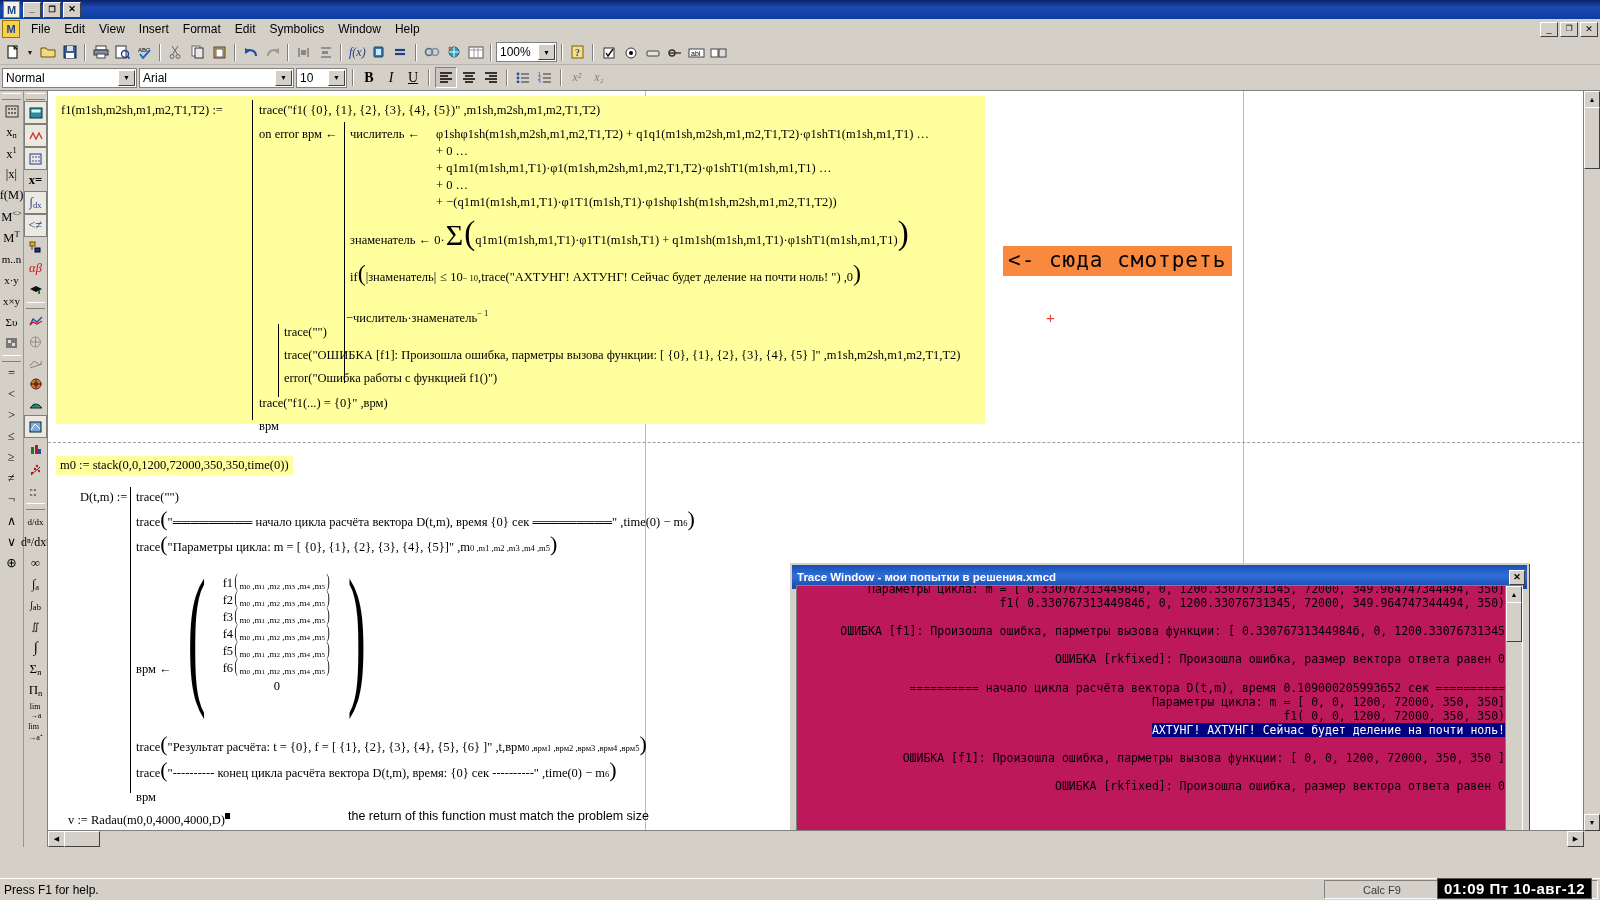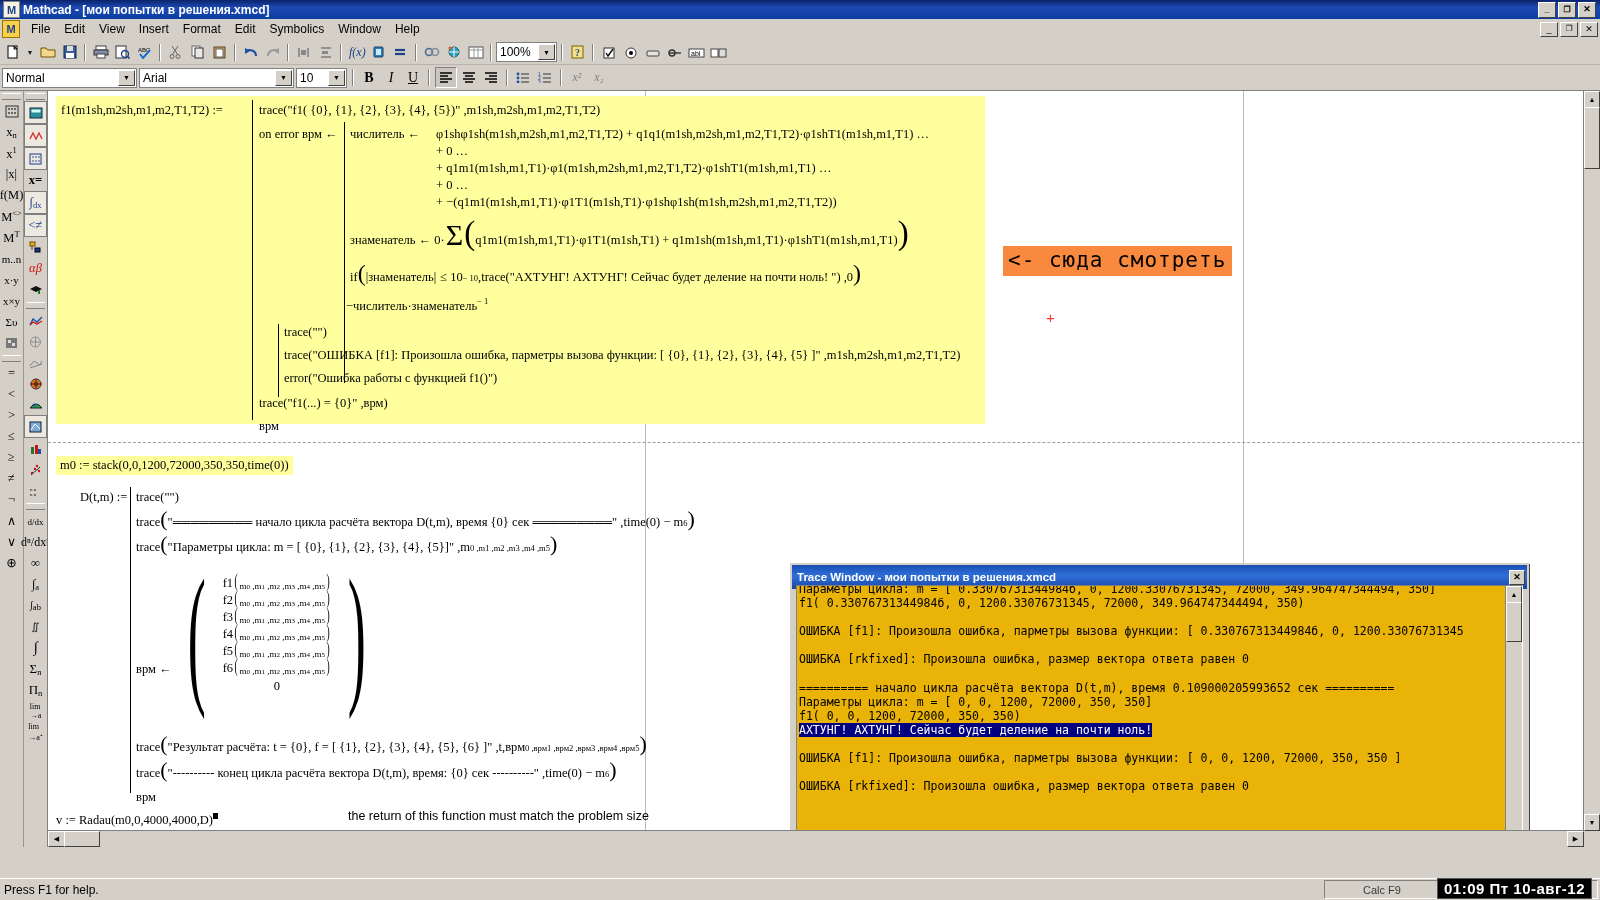--- a/index.html
+++ b/index.html
@@ -91,22 +91,22 @@
 
   
   .tracewin{position:absolute;left:742px;top:472px;width:735px;height:330px;
     background:#d4d0c8;border:2px solid #d4d0c8;box-shadow:1px 1px 0 #404040;}
   .tw-title{height:24px;background:linear-gradient(to bottom,#1a4fb5,#2f6fd8 45%,#1745a5);
     color:#fff;font-size:11.5px;font-weight:bold;display:flex;align-items:center;padding:0 2px;}
   .tw-title .t{flex:1;padding-left:3px;white-space:nowrap;overflow:hidden;}
   .tw-x{width:14px;height:13px;background:#d4d0c8;border:1px solid;
     border-color:#fff #404040 #404040 #fff;display:flex;align-items:center;justify-content:center;
     font-size:9px;color:#000;}
-  .tw-body{position:absolute;left:4px;top:20px;right:4px;bottom:4px;background:#eab308;
-    border:1px solid;border-color:#808080 #fff #fff #808080;overflow:hidden;}
+  .tw-body{position:absolute;left:4px;top:20px;right:4px;bottom:4px;background:#be185d;
+    border:1px solid;border-color:#808080 #fff #fff #808080;overflow:hidden;text-align:right;}
   .tw-text{position:absolute;left:2px;top:-4px;right:17px;bottom:17px;
     font-family:"DejaVu Sans Mono","Liberation Mono",monospace;font-size:11.5px;line-height:14.1px;
     color:#000;white-space:pre;overflow:hidden;}
   .tw-text .hl{background:#000080;color:#fff;}
   .tw-vsb{position:absolute;right:0;top:0;bottom:16px;width:16px;background:#d4d0c8;
     border-left:1px solid #808080;}
   .sbbtn{background:#d4d0c8;border:1px solid;border-color:#fff #404040 #404040 #fff;
     display:flex;align-items:center;justify-content:center;font-size:7px;}
   .sbthumb{position:absolute;background:#d4d0c8;border:1px solid;
     border-color:#fff #404040 #404040 #fff;}
@@ -126,21 +126,20 @@
     font-family:"Liberation Sans",sans-serif;font-size:15px;font-weight:bold;
     padding:1px 6px;border:1px solid #555;letter-spacing:0.5px;}
 </style>
 </head>
 <body>
 
 <div class="app">
 
   <div class="titlebar">
     <div class="tb-logo">M</div>
-    <div class="tb-title">Mathcad - [мои попытки в решения.xmcd]</div>
     <div class="winbtns">
       <div class="wb">_</div>
       <div class="wb sq">❐</div>
       <div class="wb">✕</div>
     </div>
   </div>
 
   <div class="menubar">
     <div class="mb-logo">M</div>
     <div class="menu-item">File</div>
@@ -691,21 +690,21 @@
           <div style="position:absolute;left:294px;top:171px;display:flex;align-items:baseline;">
             <span class="math">if</span>
             <span style="font-family:'Liberation Serif',serif;font-size:24px;line-height:12px;">(</span>
             <span class="math">|знаменатель|</span>
             <span class="math" style="margin-left:4px;">≤ 10</span>
             <span class="math sup" style="vertical-align:6px;">− 10</span>
             <span class="math">,trace("АХТУНГ! АХТУНГ! Сейчас будет деление на почти ноль! ") ,0</span>
             <span style="font-family:'Liberation Serif',serif;font-size:24px;line-height:12px;">)</span>
           </div>
 
-          <div style="position:absolute;left:290px;top:200px;">
+          <div style="position:absolute;left:290px;top:212px;">
             <span class="math">−числитель·знаменатель</span><span class="math sup" style="vertical-align:6px;">− 1</span>
           </div>
 
           <div style="position:absolute;left:222px;top:228px;width:1px;height:73px;background:#000;"></div>
           <div class="math" style="position:absolute;left:228px;top:229px;">trace("")</div>
           <div class="math" style="position:absolute;left:228px;top:252px;">trace("ОШИБКА [f1]: Произошла ошибка, парметры вызова функции: [ {0}, {1}, {2}, {3}, {4}, {5} ]" ,m1sh,m2sh,m1,m2,T1,T2)</div>
           <div class="math" style="position:absolute;left:228px;top:275px;">error("Ошибка работы с функцией f1()")</div>
 
           <div class="math" style="position:absolute;left:203px;top:300px;">trace("f1(...) = {0}" ,врм)</div>
           <div class="math" style="position:absolute;left:203px;top:323px;">врм</div>
@@ -766,21 +765,21 @@
             <span class="math">trace</span>
             <span style="font-family:'Liberation Serif',serif;font-size:22px;line-height:10px;">(</span>
             <span class="math">"---------- конец цикла расчёта вектора D(t,m), время: {0} сек ----------" ,time(0) − m</span>
               <span class="math sub">6</span>
             <span style="font-family:'Liberation Serif',serif;font-size:22px;line-height:10px;">)</span>
           </div>
 
           <div class="math" style="position:absolute;left:80px;top:303px;">врм</div>
         </div>
 
-        <div class="region" style="left:8px;top:722px;">
+        <div class="region" style="left:20px;top:722px;">
           <span class="math">v := Radau(m0,0,4000,4000,D)</span><span style="display:inline-block;width:5px;height:6px;background:#000;vertical-align:5px;"></span>
         </div>
 
         <div class="region" style="left:300px;top:718px;font-size:12.5px;font-family:'Liberation Sans',sans-serif;">the return of this function must match the problem size</div>
 
         <div class="region" style="left:308px;top:746px;font-size:12.5px;font-family:'Liberation Sans',sans-serif;color:#2a2a2a;">This function cannot be used here</div>
 
         <div class="annot" style="left:955px;top:155px;">&lt;- сюда смотреть</div>
         <div class="redcross" style="left:998px;top:218px;">+</div>
 

